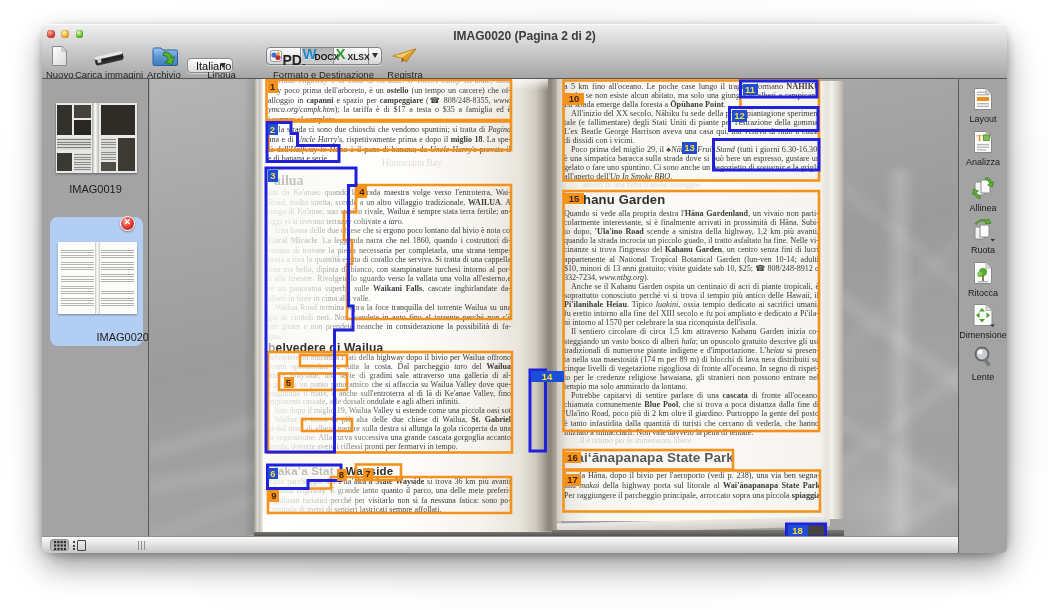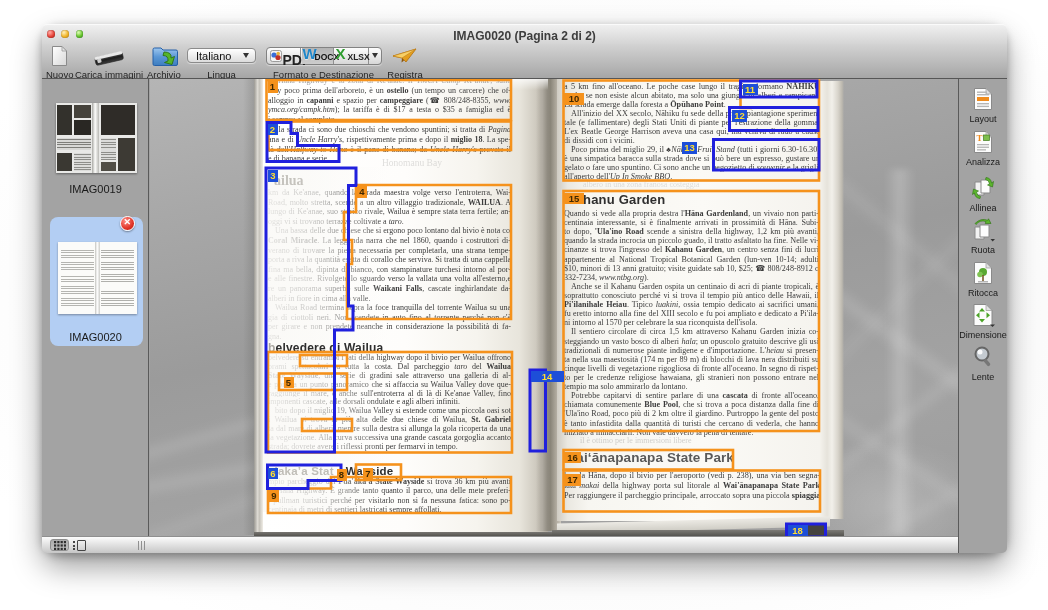--- a/index.html
+++ b/index.html
@@ -101,21 +101,21 @@
       <path d="M12 7 Q20 7 19 13 L22.5 11.5 L20 19.5 L12.5 17.5 L16 16 Q16.5 10.5 11 10.5 Z" fill="#55b42a" stroke="#2c7210" stroke-width="0.9"></path>
       <defs>
             <linearGradient id="fold" x1="0" y1="0" x2="0" y2="1">
               <stop offset="0" stop-color="#9ec7ef"></stop>
               <stop offset=".5" stop-color="#5b97d6"></stop>
               <stop offset="1" stop-color="#3d7dbf"></stop>
             </linearGradient>
           </defs>
     </svg>
     <div class="tblabel" style="left:121.8px;">Archivio</div>
-    <div style="position:absolute;left:145px;top:4px;width:69px;height:15px;border:1px solid #8b8b8b;border-radius:4px;background:linear-gradient(#ffffff,#dcdcdc);box-shadow:0 1px 1px rgba(255,255,255,.5);">
+    <div style="position:absolute;left:145px;top:14px;width:46px;height:15px;border:1px solid #8b8b8b;border-radius:4px;background:linear-gradient(#ffffff,#dcdcdc);box-shadow:0 1px 1px rgba(255,255,255,.5);">
       <span style="position:absolute;left:8px;top:1px;font-size:11px;color:#111;">Italiano</span>
       <span style="position:absolute;right:6px;top:4px;width:0;height:0;border-left:3.5px solid transparent;border-right:3.5px solid transparent;border-top:5px solid #333;"></span>
     </div>
     <div class="tblabel" style="left:179.5px;">Lingua</div>
     <div id="seg" style="position:absolute;left:223.5px;top:2.5px;width:116px;height:18px;border:1px solid #828282;border-radius:4px;background:linear-gradient(#fdfdfd,#d7d7d7);box-shadow:0 1px 1px rgba(255,255,255,.45);">
       <div style="position:absolute;left:0;top:0;width:34px;height:16px;border-right:1px solid #909090;">
         <svg style="position:absolute;left:3px;top:2.2px" width="12" height="12" viewBox="0 0 12 12">
               <rect x="0.5" y="0.5" width="11" height="11" rx="2" fill="#f5f5f5" stroke="#888" stroke-width="0.8"></rect>
               <circle cx="4" cy="5" r="2.6" fill="#3a6fd8"></circle>
               <circle cx="8" cy="7.5" r="2.6" fill="#c03028"></circle>
@@ -168,21 +168,21 @@
     <div style="position:absolute;left:16px;top:163px;width:79px;height:72px;background:#fbfbf9;box-shadow:0 1px 2px rgba(0,0,0,.35);">
       <div style="position:absolute;left:37px;top:0;width:5px;height:72px;background:linear-gradient(90deg,#c2c2be,#fff 45%,#ccccc8);"></div>
       <div style="position:absolute;left:3px;top:4px;width:33px;height:64px;background:repeating-linear-gradient(#fbfbf9 0 1.6px,#b5b5b1 1.6px 2.4px);"></div>
       <div style="position:absolute;left:43px;top:4px;width:33px;height:64px;background:repeating-linear-gradient(#fbfbf9 0 1.6px,#b0b0ac 1.6px 2.4px);"></div>
       <div style="position:absolute;left:3px;top:28px;width:33px;height:6px;background:#fbfbf9;"></div>
       <div style="position:absolute;left:43px;top:40px;width:33px;height:7px;background:#fbfbf9;"></div>
     </div>
     <div style="position:absolute;left:78px;top:137px;width:15px;height:15px;border-radius:50%;background:radial-gradient(circle at 35% 30%,#ff8d84,#e03428 60%,#b01a10);border:1.5px solid #fff;box-shadow:0 1px 2px rgba(0,0,0,.4);">
       <span style="position:absolute;left:2.6px;top:-0.5px;font-size:9px;font-weight:bold;color:#fff;">✕</span>
     </div>
-    <div style="position:absolute;left:0;top:252px;width:107px;text-align:center;font-size:11px;color:#1a1a1a;">IMAG0020</div>
+    <div style="position:absolute;left:0;top:252px;width:107px;text-align:right;font-size:11px;color:#1a1a1a;">IMAG0020</div>
   </div>
   <div id="main">
 <div id="bookbg"></div>
 <div class="beam" style="left:-30px;top:348px;width:200px;height:12px;transform:rotate(-16deg);opacity:.45;"></div>
 <div class="beam" style="left:-40px;top:388px;width:220px;height:15px;transform:rotate(-10deg);opacity:.38;"></div>
 <div class="beam" style="left:-20px;top:424px;width:200px;height:11px;transform:rotate(-20deg);opacity:.3;"></div>
 <div class="beam" style="left:620px;top:150px;width:260px;height:12px;transform:rotate(40deg);opacity:.32;"></div>
 <div class="beam" style="left:630px;top:205px;width:260px;height:10px;transform:rotate(-44deg);opacity:.28;"></div>
 <div class="beam" style="left:620px;top:262px;width:280px;height:16px;transform:rotate(36deg);opacity:.4;"></div>
 <div class="beam" style="left:640px;top:320px;width:260px;height:12px;transform:rotate(-38deg);opacity:.36;"></div>
@@ -262,21 +262,21 @@
 <div class="ln">L'ex Beatle George Harrison aveva una casa qui, ma veniva di rado a causa</div>
 <div class="ln lne">di dissidi con i vicini.</div>
 <div class="ln" style="padding-left:7px;">Poco prima del miglio 29, il <span style="font-size:7px;">♣</span><i>Nāhiku Fruit Stand</i> (tutti i giorni 6.30-16.30)</div>
 <div class="ln">è una simpatica baracca sulla strada dove si può bere un espresso, gustare un</div>
 <div class="ln">gelato o fare uno spuntino. Ci sono anche un negozietto di <i>souvenir</i> e la griglia</div>
 <div class="ln lne">all'aperto dell'<i>Up In Smoke BBQ</i>.</div>
 </div>
 <div class="phead" style="left:433px;top:112.5px;font-size:13px;">hanu Garden</div>
 <div class="pg bF">
 <div class="ln">Quando si vede alla propria destra l'<b>Hāna Gardenland</b>, un vivaio non parti-</div>
-<div class="ln">centinaia interessante, si è finalmente arrivati in prossimità di Hāna. Subi-</div>
+<div class="ln">colarmente interessante, si è finalmente arrivati in prossimità di Hāna. Subi-</div>
 <div class="ln">to dopo, <b>'Ula'ino Road</b> scende a sinistra della highway, 1,2 km più avanti,</div>
 <div class="ln">quando la strada incrocia un piccolo guado, il tratto asfaltato ha fine. Nelle vi-</div>
 <div class="ln">cinanze si trova l'ingresso del <b>Kahanu Garden</b>, un centro senza fini di lucri</div>
 <div class="ln">appartenente al National Tropical Botanical Garden (lun-ven 10-14; adulti</div>
 <div class="ln">$10, minori di 13 anni gratuito; visite guidate sab 10, $25; ☎ 808/248-8912 o</div>
 <div class="ln lne">332-7234, <i>www.ntbg.org</i>).</div>
 <div class="ln" style="padding-left:7px;">Anche se il Kahanu Garden ospita un centinaio di acri di piante tropicali, è</div>
 <div class="ln">soprattutto conosciuto perché vi si trova il tempio più antico delle Hawaii, il</div>
 <div class="ln"><b>Pi'ilanihale Heiau</b>. Tipico <i>luakini</i>, ossia tempio dedicato ai sacrifici umani,</div>
 <div class="ln">fu eretto intorno alla fine del XIII secolo e fu poi ampliato e dedicato a Pi'ila-</div>

